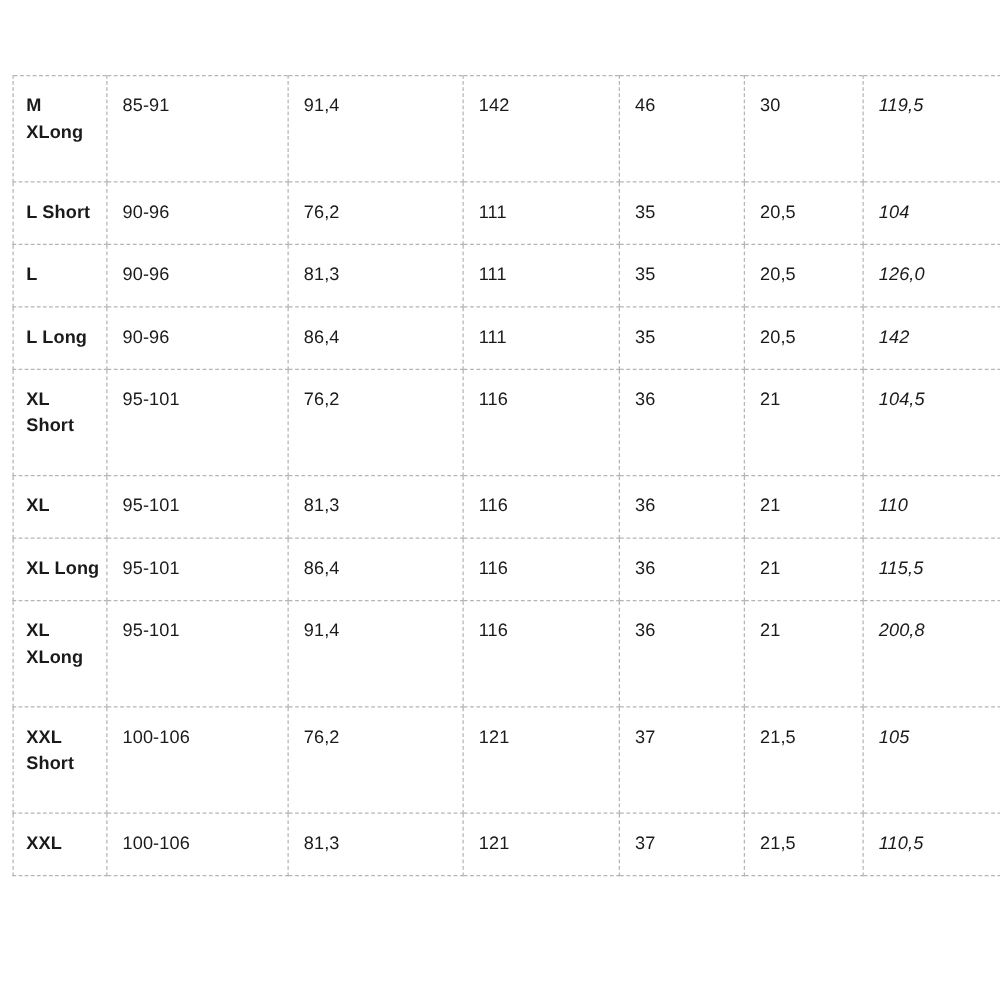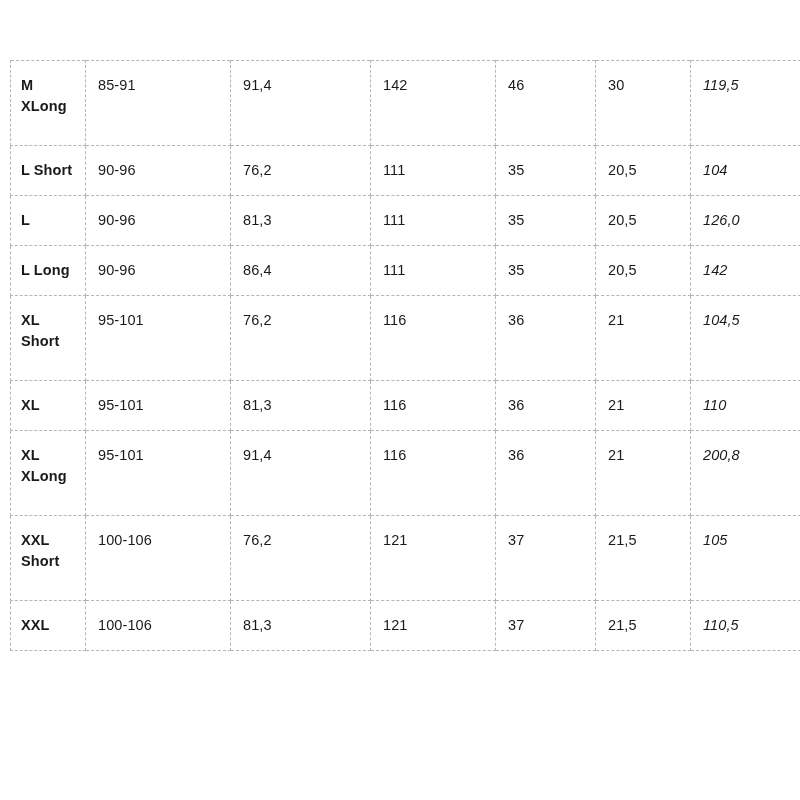--- a/index.html
+++ b/index.html
@@ -129,20 +129,29 @@
         </tr>
         <tr>
           <td class="col-label">XL</td>
           <td>95-101</td>
           <td>81,3</td>
           <td>116</td>
           <td>36</td>
           <td>21</td>
           <td class="col-last">110</td>
         </tr>
+        <tr>
+          <td class="col-label">XL Long</td>
+          <td>95-101</td>
+          <td>86,4</td>
+          <td>116</td>
+          <td>36</td>
+          <td>21</td>
+          <td class="col-last">115,5</td>
+        </tr>
         <tr class="tall">
           <td class="col-label"><span>XL</span><br><span>XLong</span></td>
           <td>95-101</td>
           <td>91,4</td>
           <td>116</td>
           <td>36</td>
           <td>21</td>
           <td class="col-last">200,8</td>
         </tr>
         <tr class="tall">

